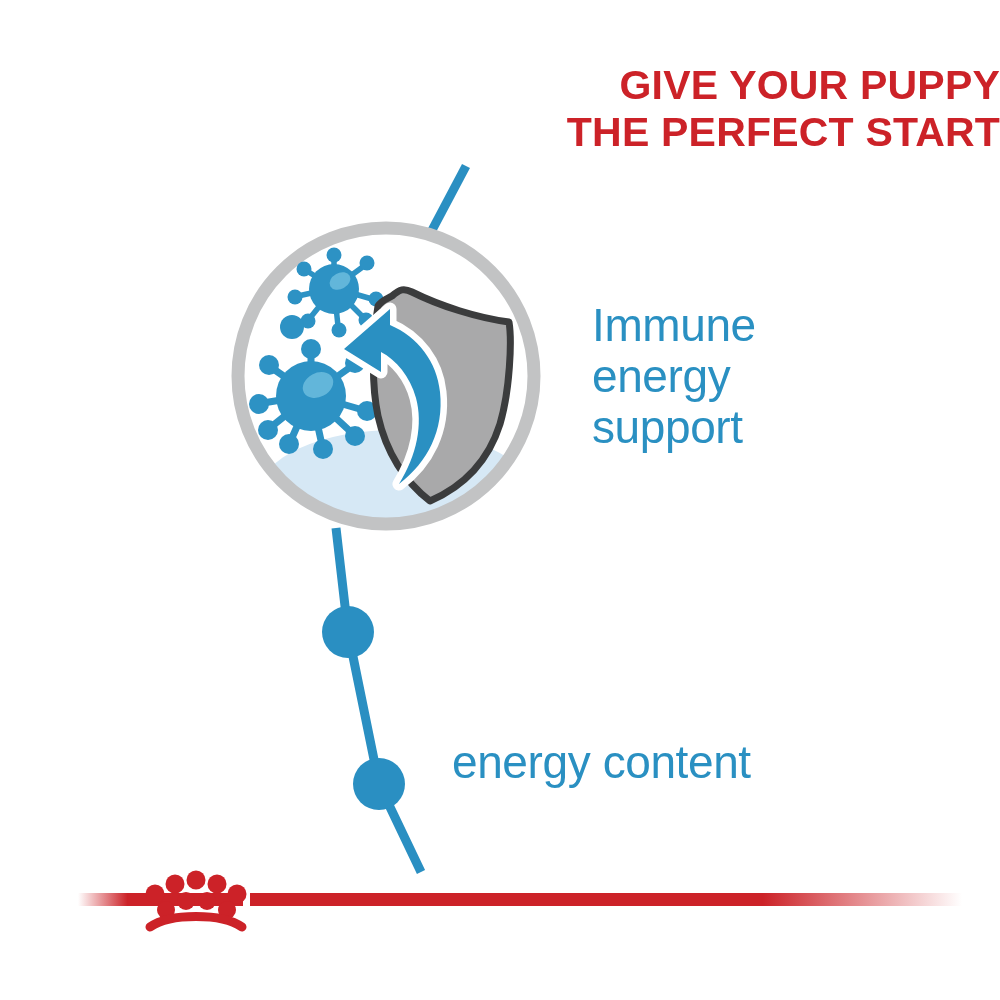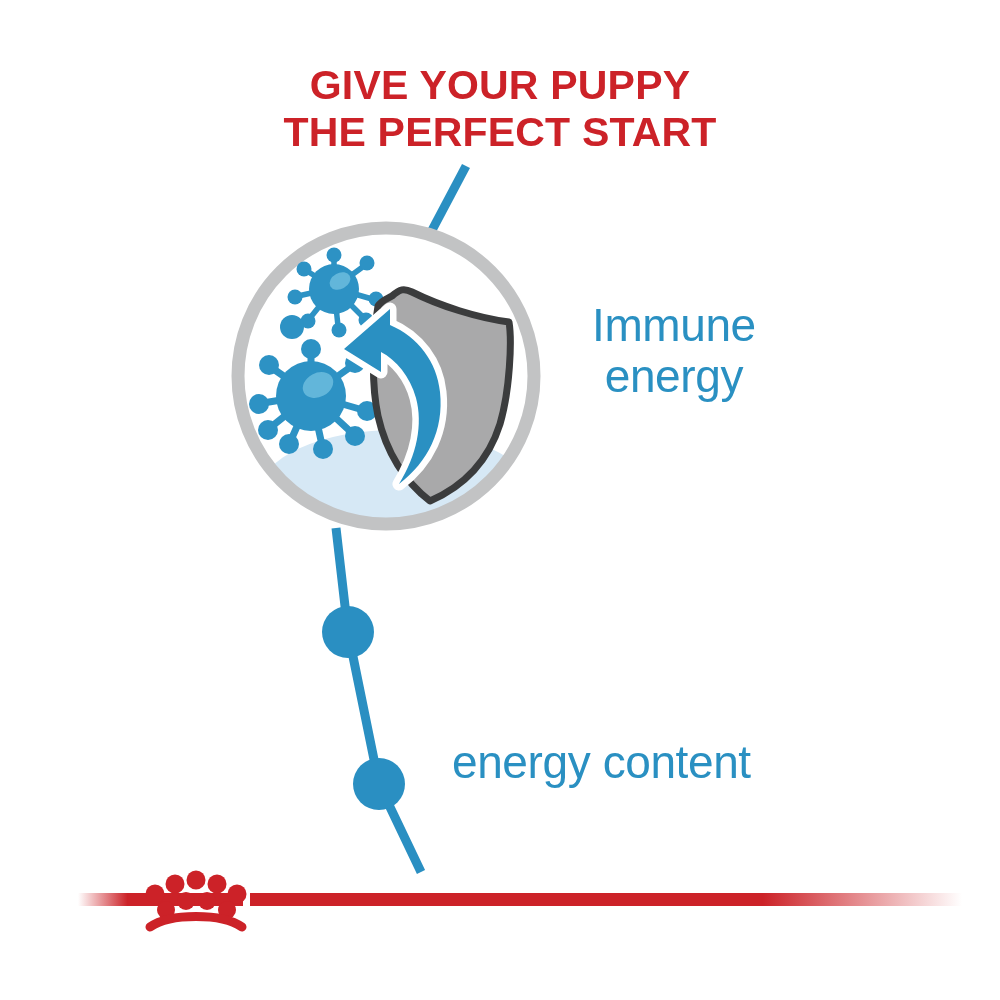--- a/index.html
+++ b/index.html
@@ -19,21 +19,21 @@
     background: #ffffff;
     overflow: hidden;
   }
 
   
   .headline {
     position: absolute;
     left: 0;
     top: 62px;
     width: 1000px;
-    text-align: center;
+    text-align: right;
     color: #cc2228;
     font-family: "Liberation Sans", sans-serif;
     font-weight: bold;
     font-size: 41px;
     line-height: 47px;
     letter-spacing: 0.2px;
     text-transform: uppercase;
     font-stretch: condensed;
   }
   .headline .hl-line {
@@ -49,21 +49,21 @@
     font-weight: normal;
     font-size: 46px;
     line-height: 51px;
     letter-spacing: -0.4px;
   }
   .benefit-label .bl-line {
     display: block;
     white-space: nowrap;
   }
 
-  #label-immune  { left: 592px; top: 300px; text-align: center; }
+  #label-immune  { left: 592px; top: 300px; }
   #label-digest  { left: 414px; top: 597px; }
   #label-energy  { left: 452px; top: 737px; }
 
   
   .art {
     position: absolute;
     left: 0;
     top: 0;
     width: 1000px;
     height: 1000px;
@@ -224,20 +224,21 @@
       <circle cx="227" cy="910" r="9"></circle>
 
       <path d="M 150 927 C 170 913 222 913 242 927" fill="none" stroke="#cc2228" stroke-width="9" stroke-linecap="round"></path>
     </g>
 
   </svg>
 
   <div class="benefit-label" id="label-immune">
     <span class="bl-line">Immune</span>
     <span class="bl-line">energy</span>
+    <span class="bl-line">support</span>
   </div>
 
   <div class="benefit-label" id="label-digest">
   </div>
 
   <div class="benefit-label" id="label-energy">
     <span class="bl-line">energy content</span>
   </div>
 
 </div>

